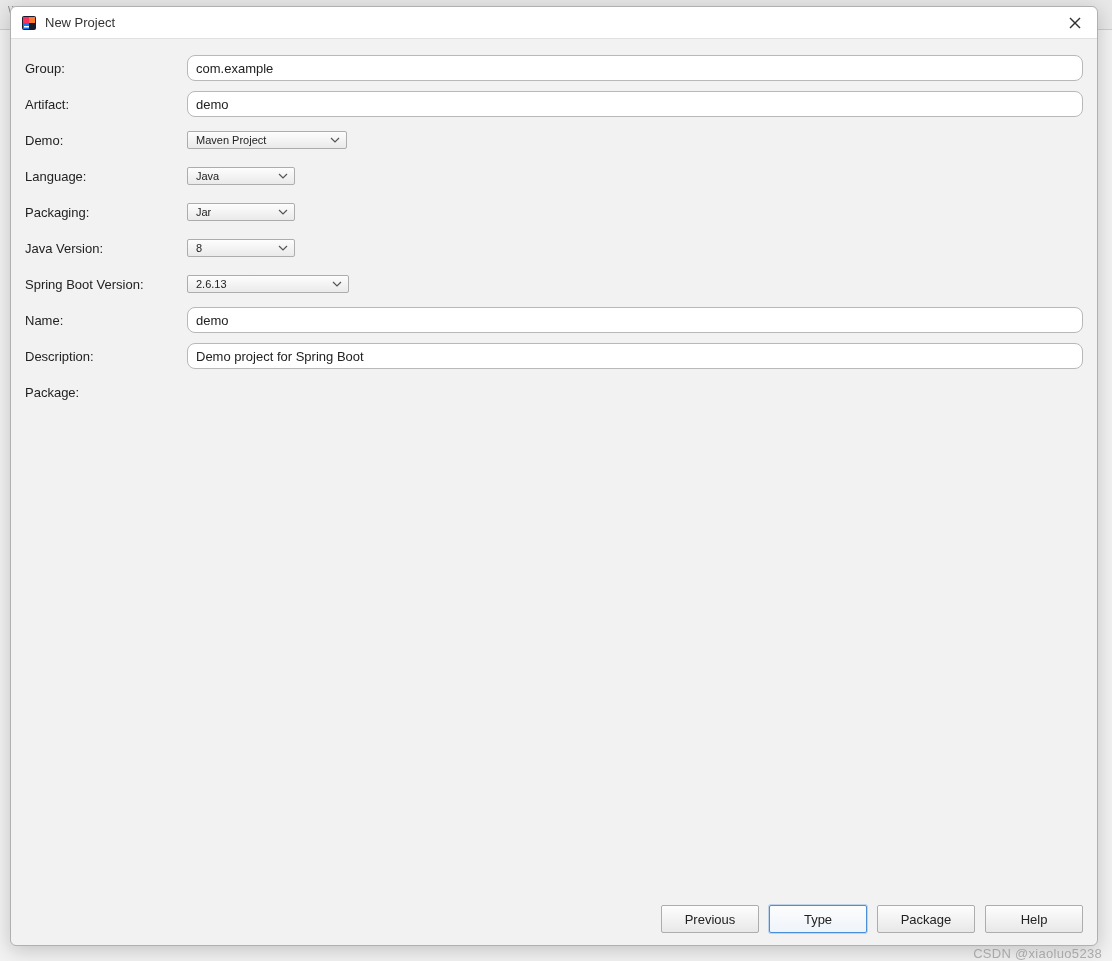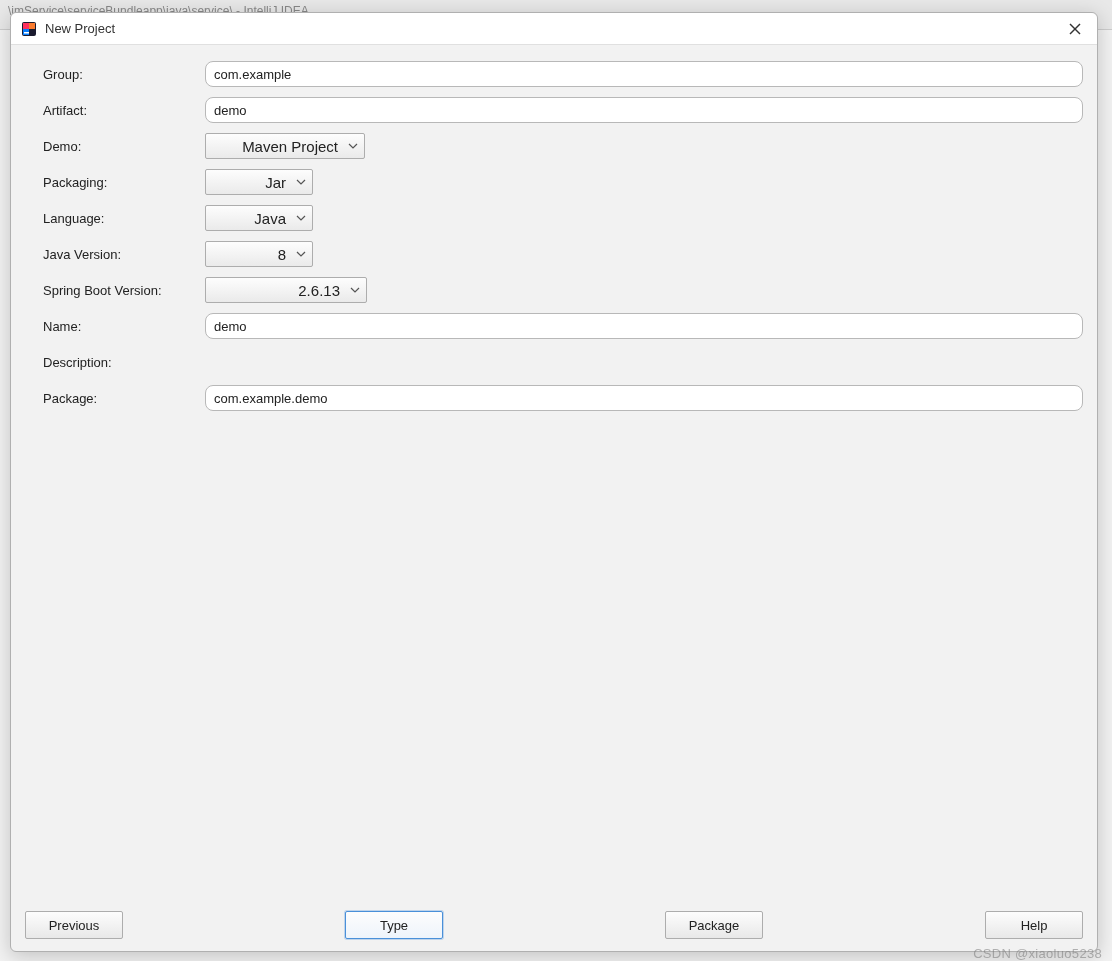--- a/index.html
+++ b/index.html
@@ -25,21 +25,21 @@
       background: #e8e8e8;
       border-bottom: 1px solid #ccc;
       color: #888;
       font-size: 12px;
       padding: 4px 8px;
       white-space: nowrap;
       overflow: hidden;
     }
     .dialog {
       position: absolute;
-      top: 12px;
+      top: 6px;
       left: 10px;
       width: 1088px;
       height: 940px;
       background: #f2f2f2;
       border: 1px solid #b0b0b0;
       border-radius: 6px;
       box-shadow: 0 4px 20px rgba(0,0,0,0.2);
       display: flex;
       flex-direction: column;
     }
@@ -85,65 +85,63 @@
       align-items: center;
       margin-bottom: 10px;
       min-height: 26px;
     }
     .form-label {
       width: 162px;
       flex-shrink: 0;
       color: #222;
       font-size: 13px;
       padding-right: 8px;
-      margin-left: 18px;
     }
     .text-input {
       flex: 1;
       height: 26px;
       border: 1px solid #b8b8b8;
       background: #fff;
       padding: 2px 8px;
       font-size: 13px;
       font-family: inherit;
       color: #222;
       border-radius: 8px;
     }
     .select-wrap {
       position: relative;
       display: inline-flex;
       align-items: center;
-      height: 26px;
+      height: 18px;
       background: linear-gradient(#fdfdfd, #eaeaea);
       border: 1px solid #adadad;
       border-radius: 2px;
       cursor: pointer;
       padding: 0 26px 0 8px;
-      font-size: 15px;
+      font-size: 11px;
       color: #222;
-      justify-content: flex-end;
     }
     .select-wrap .chevron {
       position: absolute;
       right: 6px;
       top: 50%;
       transform: translateY(-50%);
       pointer-events: none;
     }
     .sw-type { width: 160px; }
     .sw-lang { width: 108px; }
     .sw-pack { width: 108px; }
     .sw-java { width: 108px; }
     .sw-spring { width: 162px; }
     .dialog-footer {
       height: 52px;
       display: flex;
       align-items: center;
-      justify-content: space-between;
-      padding: 0 14px 0 14px;
+      justify-content: flex-end;
+      padding: 0 14px 0 4px;
       gap: 10px;
     }
     .btn {
       min-width: 98px;
       height: 28px;
       background: linear-gradient(#fdfdfd, #e8e8e8);
       border: 1px solid #adadad;
       border-radius: 2px;
       font-size: 13px;
       font-family: inherit;
@@ -214,44 +212,44 @@
         <span>Maven Project</span>
         <span class="chevron">
           <svg width="10" height="6" viewBox="0 0 10 6">
               <polyline points="1,1 5,5 9,1" fill="none" stroke="#555" stroke-width="1.2"></polyline>
             </svg>
         </span>
       </div>
     </div>
 
     <div class="form-row">
+      <label class="form-label">Language:</label>
+      <div class="select-wrap sw-lang">
+        <span>Java</span>
+        <span class="chevron">
+          <svg width="10" height="6" viewBox="0 0 10 6">
+              <polyline points="1,1 5,5 9,1" fill="none" stroke="#555" stroke-width="1.2"></polyline>
+            </svg>
+        </span>
+      </div>
+    </div>
+
+    <div class="form-row">
       <label class="form-label">Packaging:</label>
       <div class="select-wrap sw-pack">
         <span>Jar</span>
         <span class="chevron">
           <svg width="10" height="6" viewBox="0 0 10 6">
               <polyline points="1,1 5,5 9,1" fill="none" stroke="#555" stroke-width="1.2"></polyline>
             </svg>
         </span>
       </div>
     </div>
 
     <div class="form-row">
-      <label class="form-label">Language:</label>
-      <div class="select-wrap sw-lang">
-        <span>Java</span>
-        <span class="chevron">
-          <svg width="10" height="6" viewBox="0 0 10 6">
-              <polyline points="1,1 5,5 9,1" fill="none" stroke="#555" stroke-width="1.2"></polyline>
-            </svg>
-        </span>
-      </div>
-    </div>
-
-    <div class="form-row">
       <label class="form-label">Java Version:</label>
       <div class="select-wrap sw-java">
         <span>8</span>
         <span class="chevron">
           <svg width="10" height="6" viewBox="0 0 10 6">
               <polyline points="1,1 5,5 9,1" fill="none" stroke="#555" stroke-width="1.2"></polyline>
             </svg>
         </span>
       </div>
     </div>
@@ -268,25 +266,25 @@
       </div>
     </div>
 
     <div class="form-row">
       <label class="form-label">Name:</label>
       <input class="text-input" type="text" value="demo" style="">
     </div>
 
     <div class="form-row">
       <label class="form-label">Description:</label>
+      <input class="text-input" type="text" value="Demo project for Spring Boot" style="">
     </div>
 
     <div class="form-row">
       <label class="form-label">Package:</label>
-      <input class="text-input" type="text" value="com.example.demo" style="">
     </div>
 
   </div>
 
   <div class="dialog-footer">
     <button class="btn">
       <span class="underline-first">Previous</span>
     </button>
     <button class="btn btn-primary">
       <span class="underline-first">Type</span>

